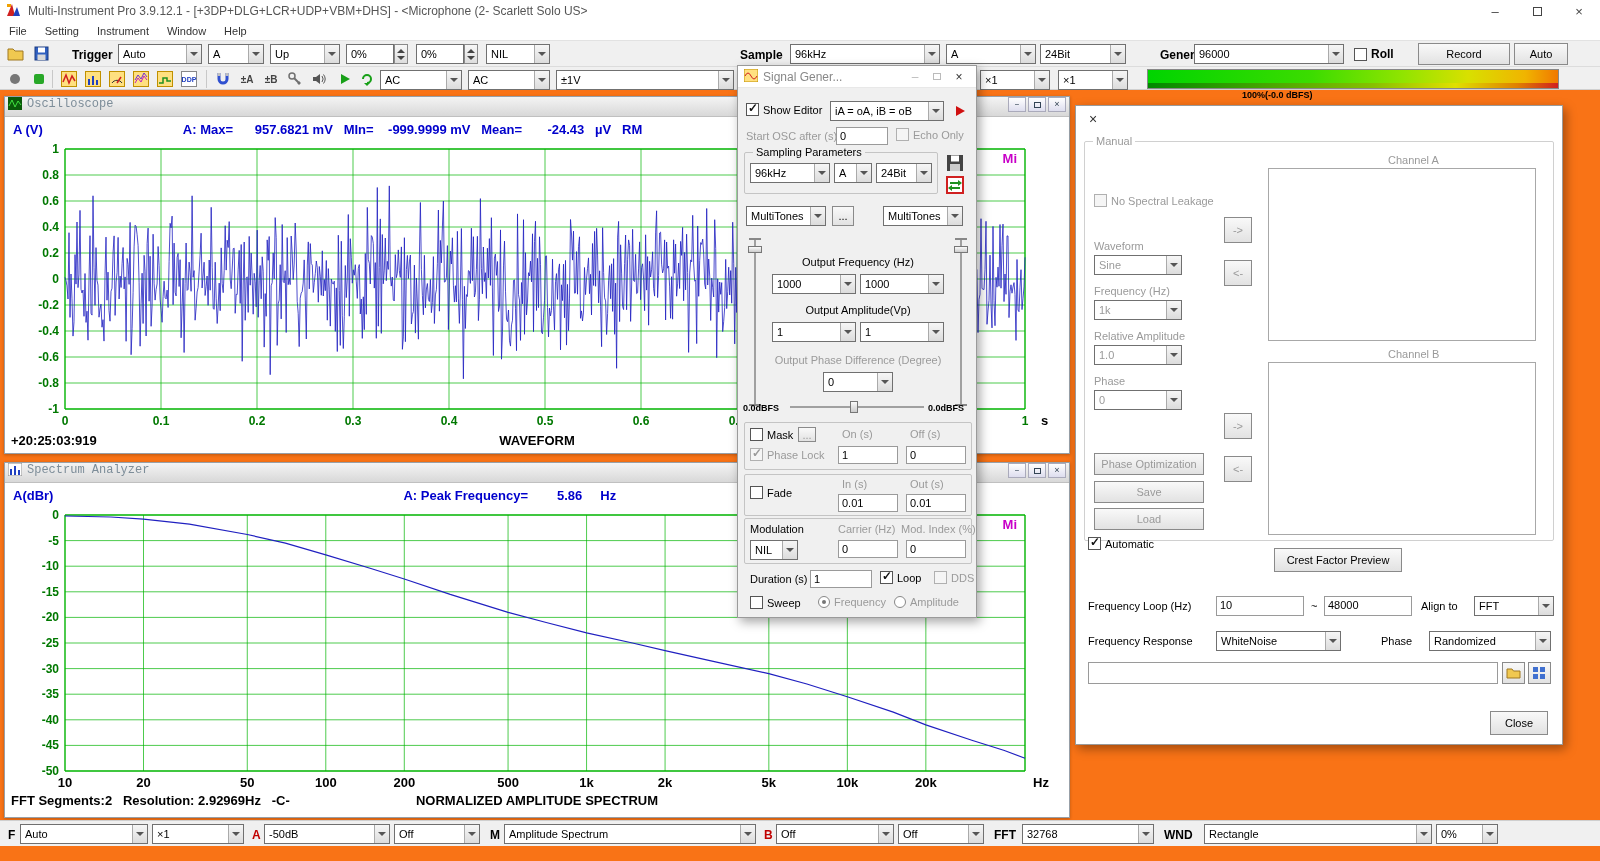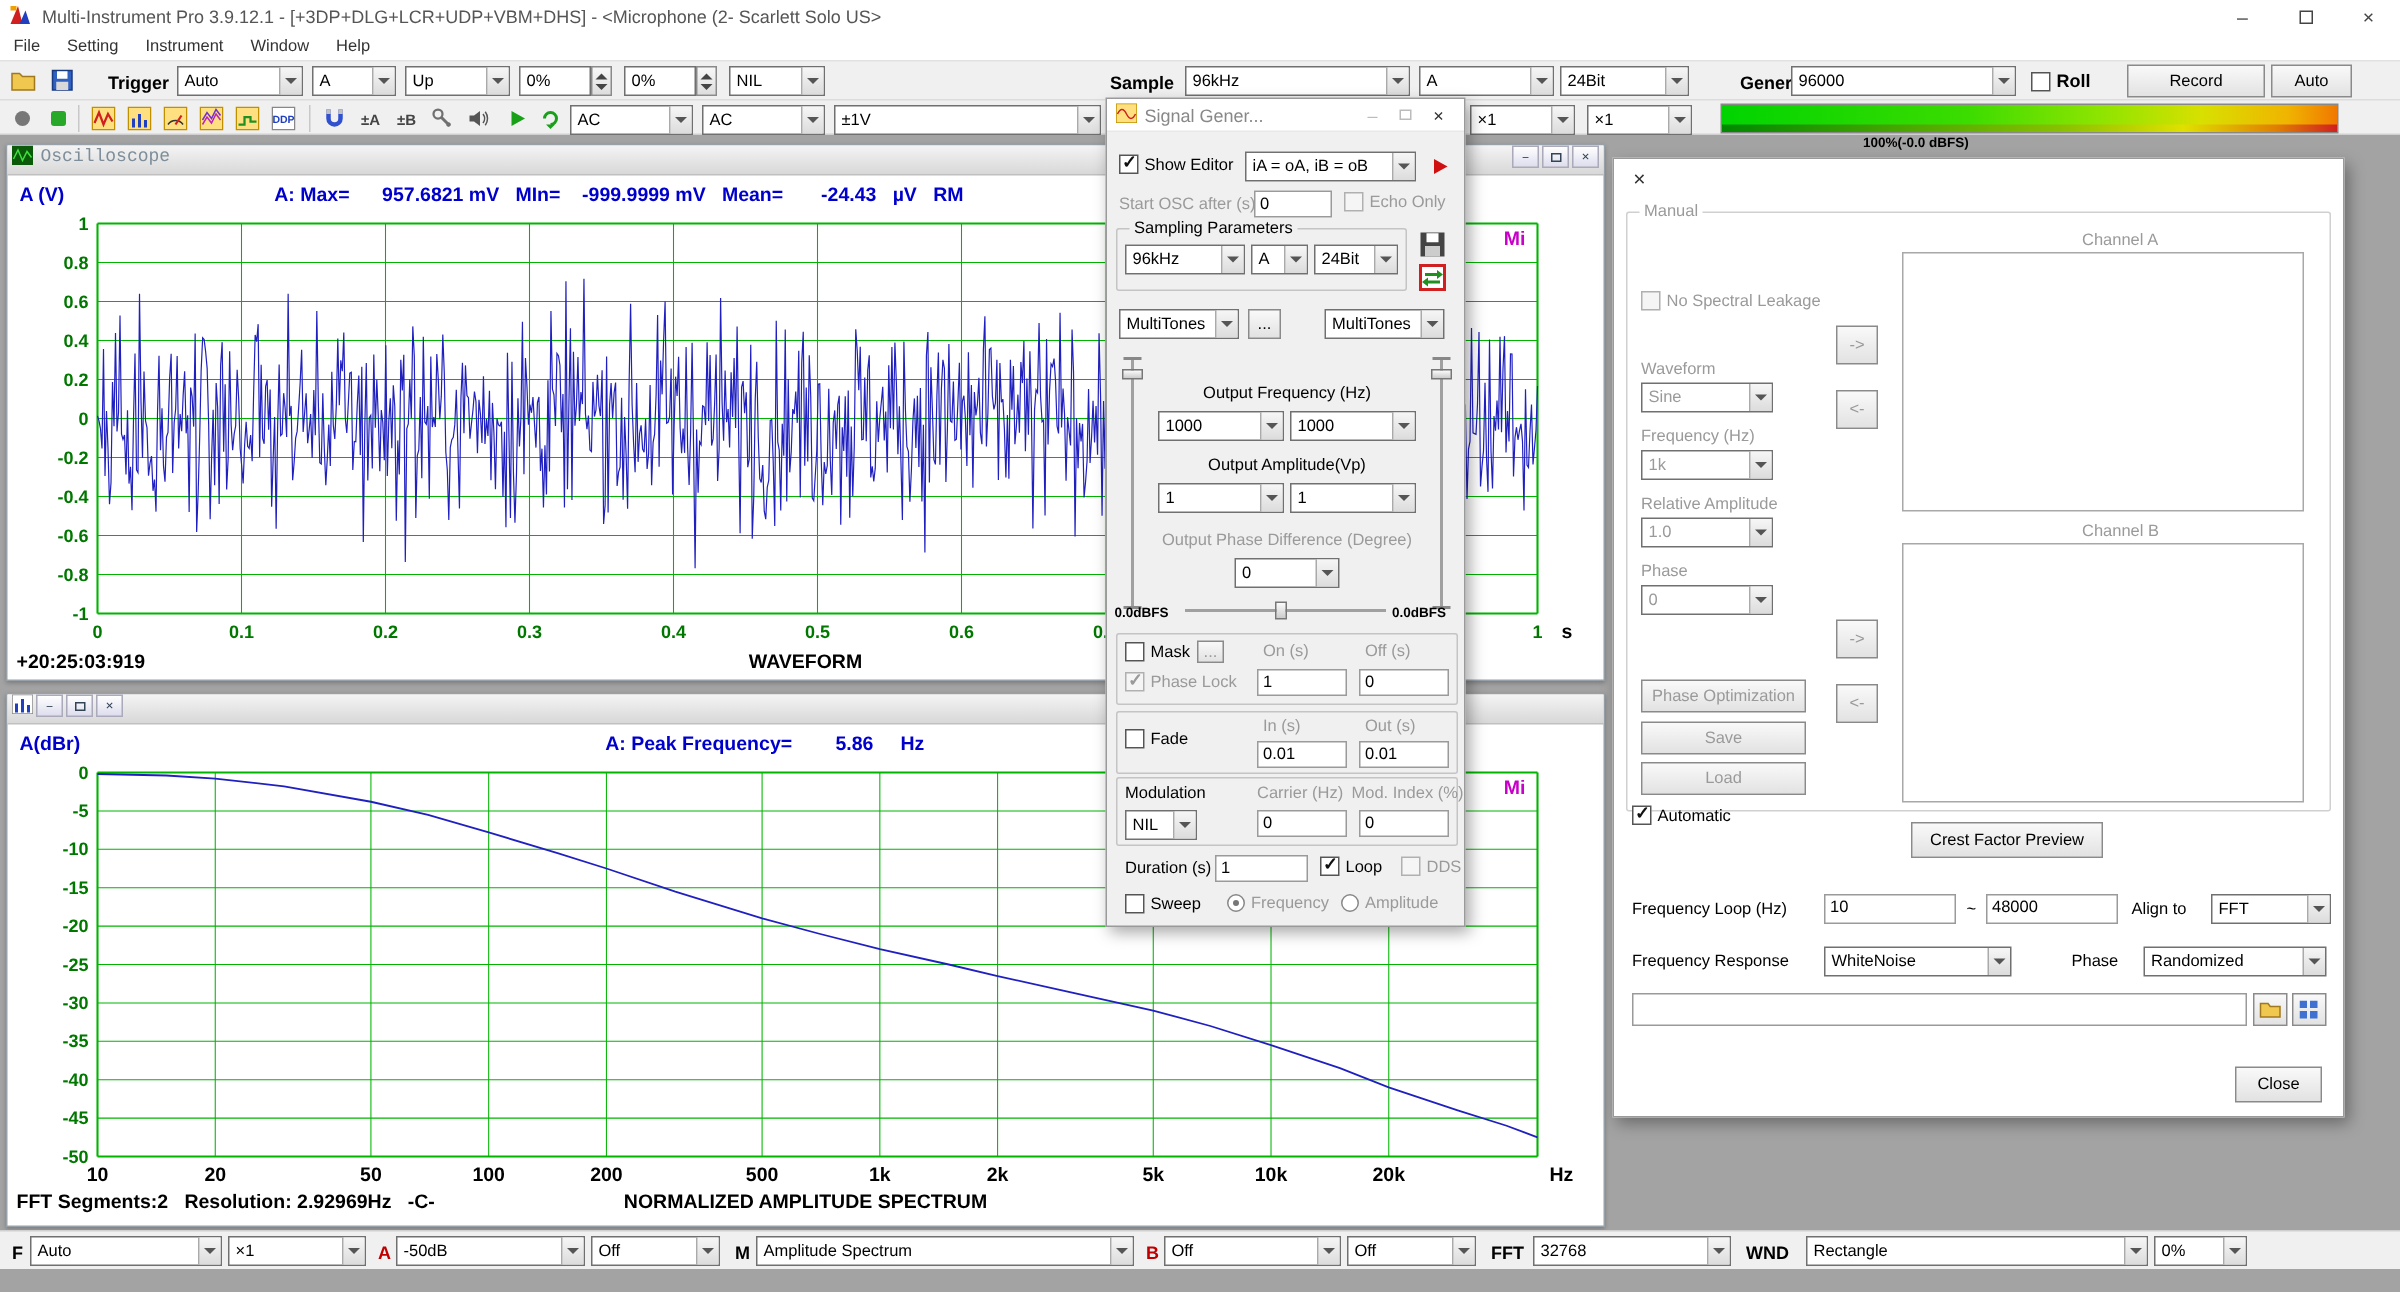--- a/index.html
+++ b/index.html
@@ -1,17 +1,17 @@
 <!DOCTYPE html>
 <html><head>
 <meta charset="utf-8">
 <style>
   * { box-sizing:border-box; margin:0; padding:0; }
   body { font-family:"Liberation Sans",sans-serif; background:#888; }
-  .app { position:relative; width:1600px; height:861px; background:#a3a3a3; overflow:hidden; font-size:11px; color:#000; }
+  .app { position:relative; width:1600px; height:861px; background:#f97316; overflow:hidden; font-size:11px; color:#000; }
   .pre { white-space:pre; }
 
   
   .titlebar { position:absolute; top:0; left:0; right:0; height:22px; background:#fff; display:flex; align-items:center; padding-left:6px; }
   .titlebar .title { color:#555; font-size:12px; margin-left:6px; flex:1; white-space:nowrap; overflow:hidden; }
   .caption-btn { width:42px; height:22px; display:flex; align-items:center; justify-content:center; color:#444; font-size:13px; }
   .menubar { position:absolute; top:22px; left:0; right:0; height:18px; background:#fff; display:flex; align-items:center; }
   .menubar span { padding:0 9px; color:#333; }
 
   .toolbar { position:absolute; left:0; right:0; background:#f0f0f0; }
@@ -380,20 +380,21 @@
   </div>
 
   <div class="inst-window" style="left:4px;top:462px;width:1066px;height:356px">
     <div class="inst-titlebar">
       <span><svg width="14" height="13">
             <rect width="14" height="13" fill="#fff" stroke="#888"></rect>
             <rect x="2" y="6" width="2" height="6" fill="#2040c0"></rect>
             <rect x="6" y="3" width="2" height="9" fill="#2040c0"></rect>
             <rect x="10" y="7" width="2" height="5" fill="#2040c0"></rect>
           </svg></span>
+      <span class="inst-title">Spectrum Analyzer</span>
       <span class="winbtn">–</span>
       <span class="winbtn">
           <span style="width:7px;height:6px;border:1px solid #345;display:inline-block"></span>
         </span>
       <span class="winbtn">×</span>
     </div>
     <div class="chart-header">
       <span>A(dBr)</span>
       <span class="pre" style="margin-left:350px">A: Peak Frequency=        5.86     Hz</span>
     </div>

